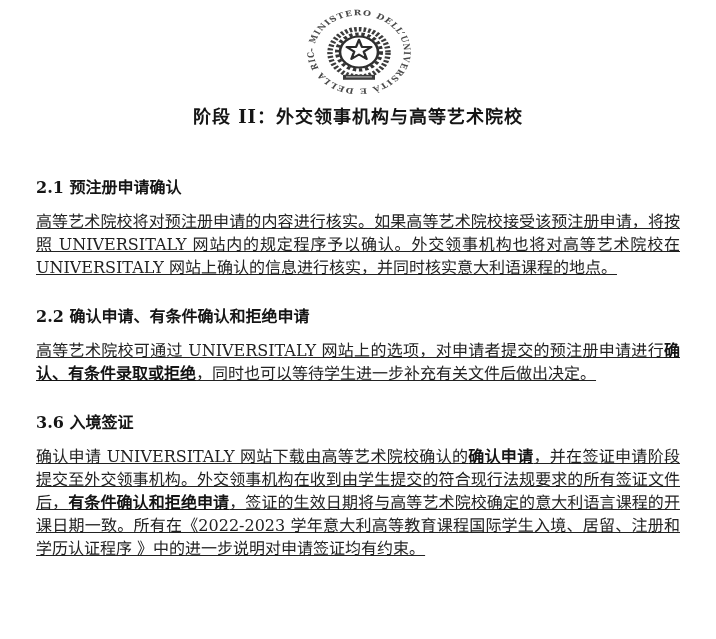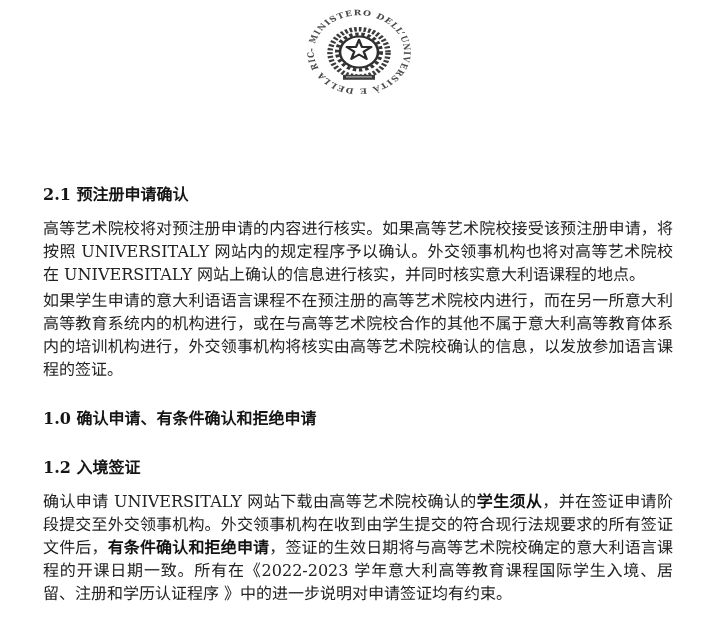--- a/index.html
+++ b/index.html
@@ -39,34 +39,34 @@
   }
   .content {
     position: absolute;
     left: 28px;
     right: 28px;
     top: 168px;
     font-size: 16px;
     line-height: 23px;
     text-align: justify;
   }
-  .content section { margin: 15px; }
+  .content section { margin: 8px; }
   .content section + section { margin-top: 26px; }
   .content h2 {
     font-size: 16px;
     line-height: 23px;
     margin: 0 0 11px 0;
     font-weight: bold;
     color: #151515;
     text-align: left;
   }
   .content p {
     margin: 0 0 3px 0;
   }
-  .run { color: #222222; }
+  .run { color: #222222; text-decoration: underline; }
   .run.bold { font-weight: bold; color: #141414; }
 </style>
 </head>
 <body>
 
 <div class="page">
 
   <div class="seal">
     <svg viewBox="0 0 120 120" preserveAspectRatio="none">
       <defs>
@@ -88,32 +88,33 @@
         <circle cx="60" cy="60" r="19" fill="#ffffff" stroke="#2f2f2f" stroke-width="2.6"></circle>
 
         <path d="M60,45 L62.94,53.95 L72.36,53.98 L64.76,59.55 L67.64,68.52 L60,63 L52.36,68.52 L55.24,59.55 L47.64,53.98 L57.06,53.95 Z" fill="#ffffff" stroke="#2a2a2a" stroke-width="2.4" stroke-linejoin="round"></path>
 
         <path d="M44,88 L76,88 L76,94 L44,94 Z" fill="#3a3a3a"></path>
         <path d="M47,90.5 h26" stroke="#d9d9d9" stroke-width="1"></path>
       </g>
     </svg>
   </div>
 
+  <h1 class="doc-title">阶段 II：外交领事机构与高等艺术院校</h1>
 
   <div class="content">
 
     <section>
       <h2>2.1 预注册申请确认</h2>
       <p><span class="run">高等艺术院校将对预注册申请的内容进行核实。如果高等艺术院校接受该预注册申请，将按照 UNIVERSITALY 网站内的规定程序予以确认。外交领事机构也将对高等艺术院校在 UNIVERSITALY 网站上确认的信息进行核实，并同时核实意大利语课程的地点。</span></p>
-      <p><span class="run">如果学生申请的意大利语语言课程不在预注册的高等艺术院校内进行，而在另一所意大利高等教育系统内的机构进行，或在与高等艺术院校合作的其他不属于意大利高等教育体系内的培训机构进行，外交领事机构将核实由高等艺术院校确认的信息，以发放参加语言课程的签证。</span></p>
     </section>
 
     <section>
-      <h2>1.0 确认申请、有条件确认和拒绝申请</h2>
+      <h2>2.2 确认申请、有条件确认和拒绝申请</h2>
+      <p><span class="run">高等艺术院校可通过 UNIVERSITALY 网站上的选项，对申请者提交的预注册申请进行</span><span class="run bold">确认、有条件录取或拒绝</span><span class="run">，同时也可以等待学生进一步补充有关文件后做出决定。</span></p>
     </section>
 
     <section>
-      <h2>1.2 入境签证</h2>
-      <p><span class="run">确认申请 UNIVERSITALY 网站下载由高等艺术院校确认的</span><span class="run bold">学生须从</span><span class="run">，并在签证申请阶段提交至外交领事机构。外交领事机构在收到由学生提交的符合现行法规要求的所有签证文件后，</span><span class="run bold">有条件确认和拒绝申请</span><span class="run">，签证的生效日期将与高等艺术院校确定的意大利语言课程的开课日期一致。所有在《2022-2023 学年意大利高等教育课程国际学生入境、居留、注册和学历认证程序 》中的进一步说明对申请签证均有约束。</span></p>
+      <h2>3.6 入境签证</h2>
+      <p><span class="run">确认申请 UNIVERSITALY 网站下载由高等艺术院校确认的</span><span class="run bold">确认申请</span><span class="run">，并在签证申请阶段提交至外交领事机构。外交领事机构在收到由学生提交的符合现行法规要求的所有签证文件后，</span><span class="run bold">有条件确认和拒绝申请</span><span class="run">，签证的生效日期将与高等艺术院校确定的意大利语言课程的开课日期一致。所有在《2022-2023 学年意大利高等教育课程国际学生入境、居留、注册和学历认证程序 》中的进一步说明对申请签证均有约束。</span></p>
     </section>
 
   </div>
 </div>
 
 </body></html>

